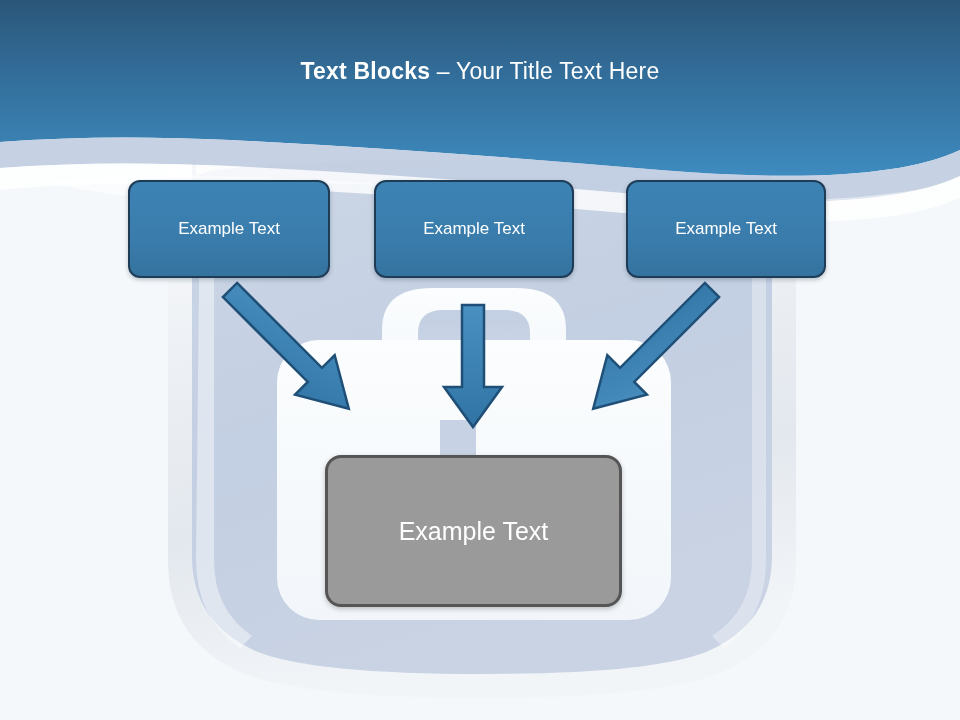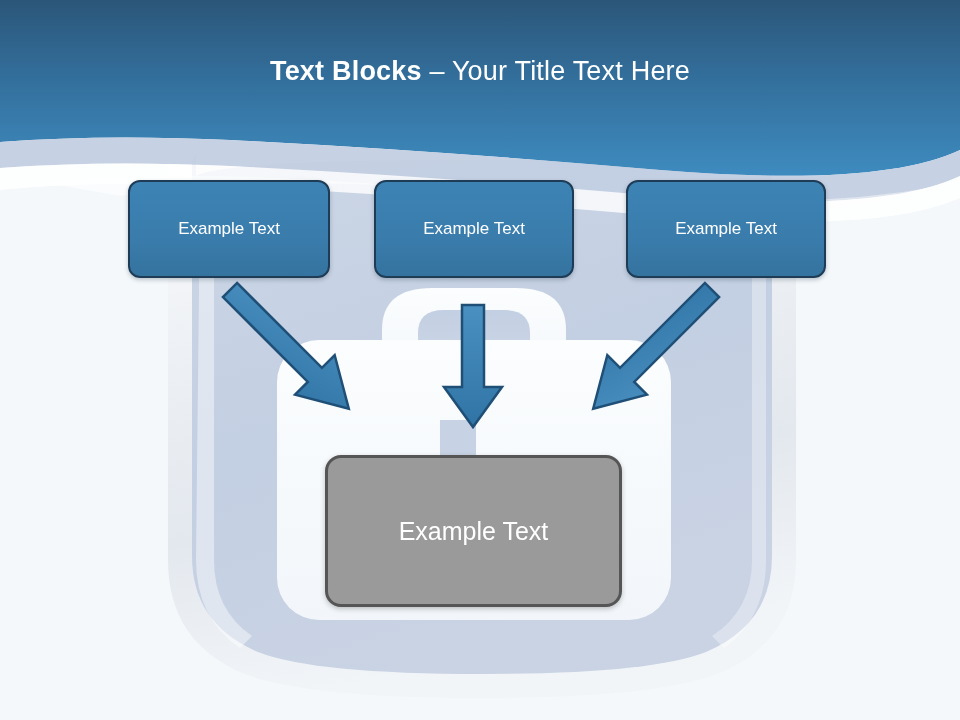--- a/index.html
+++ b/index.html
@@ -24,21 +24,21 @@
   }
 
   
   .banner-title {
     position: absolute;
     left: 0;
     top: 50px;
     width: 960px;
     text-align: center;
     color: #ffffff;
-    font-size: 27px;
+    font-size: 23px;
     line-height: 42px;
     letter-spacing: 0.2px;
     white-space: nowrap;
   }
   .banner-title .t-bold { font-weight: bold; }
   .banner-title .t-light { font-weight: normal; }
 
   
   .tbox {
     position: absolute;

